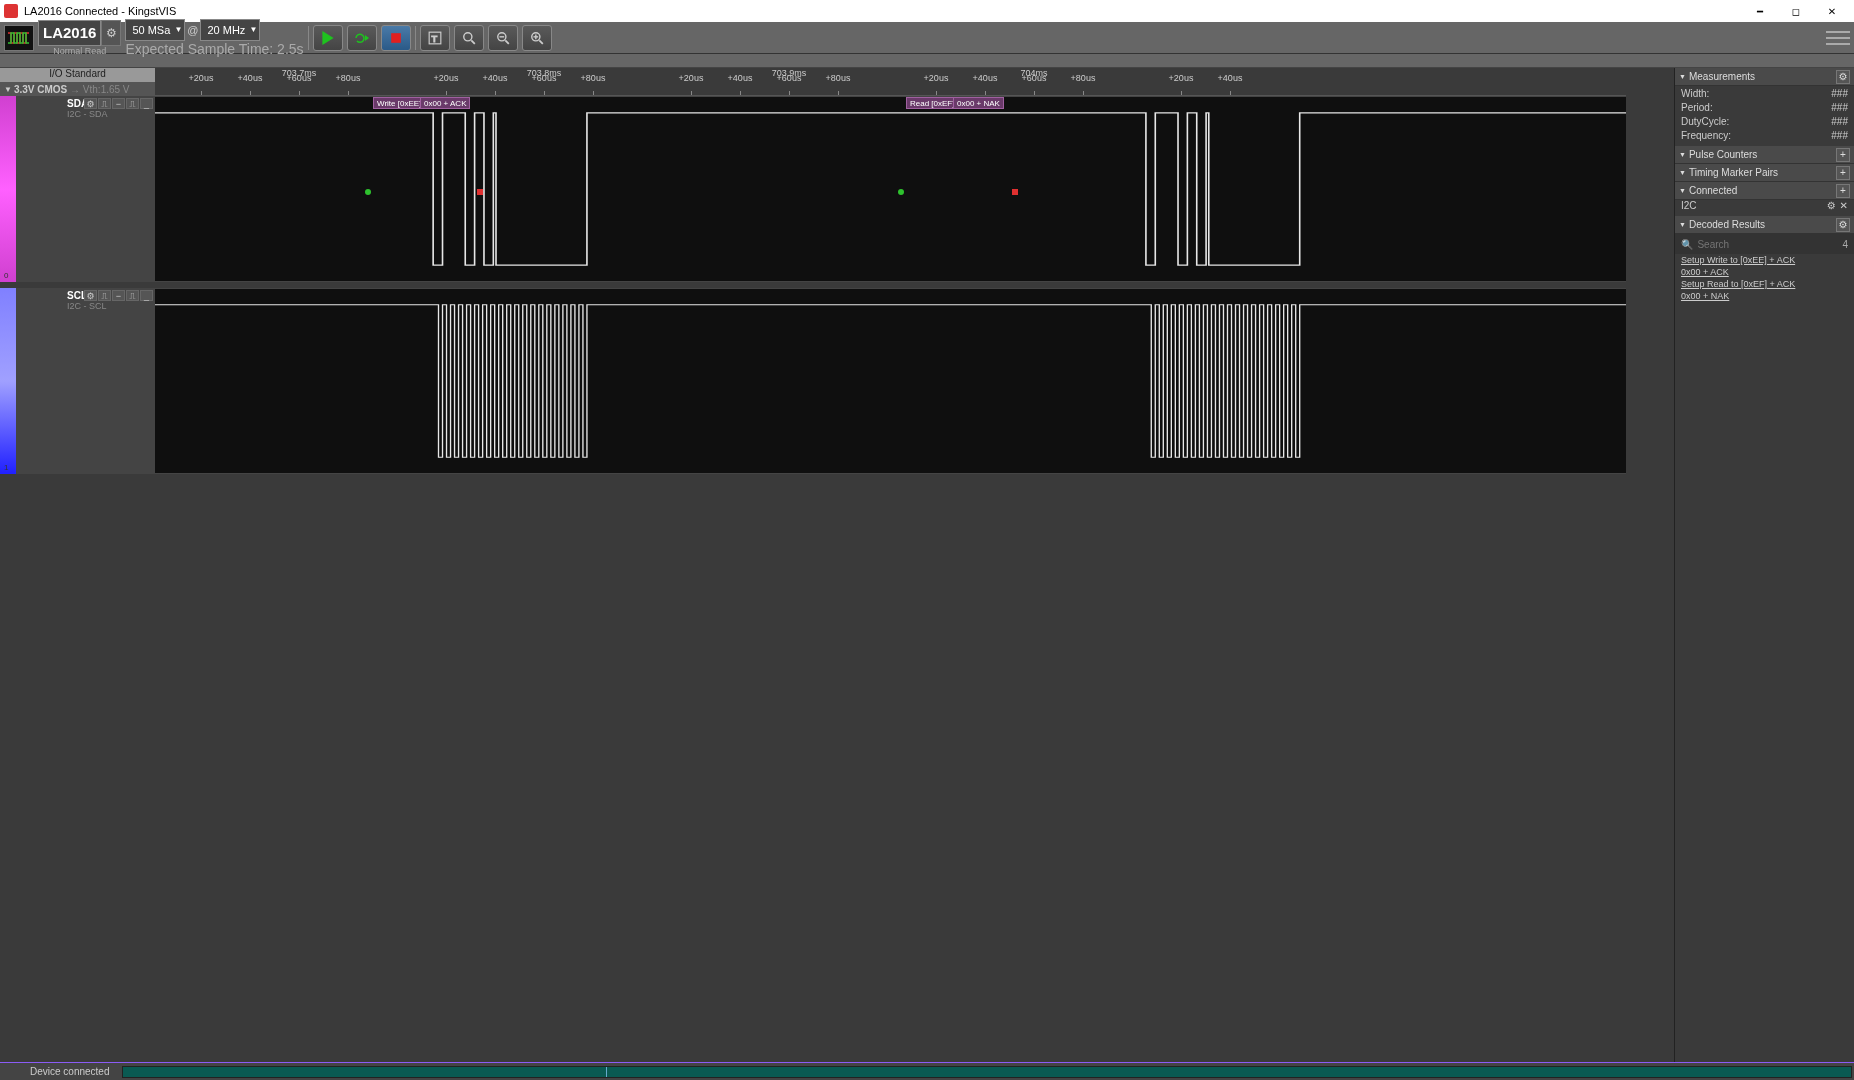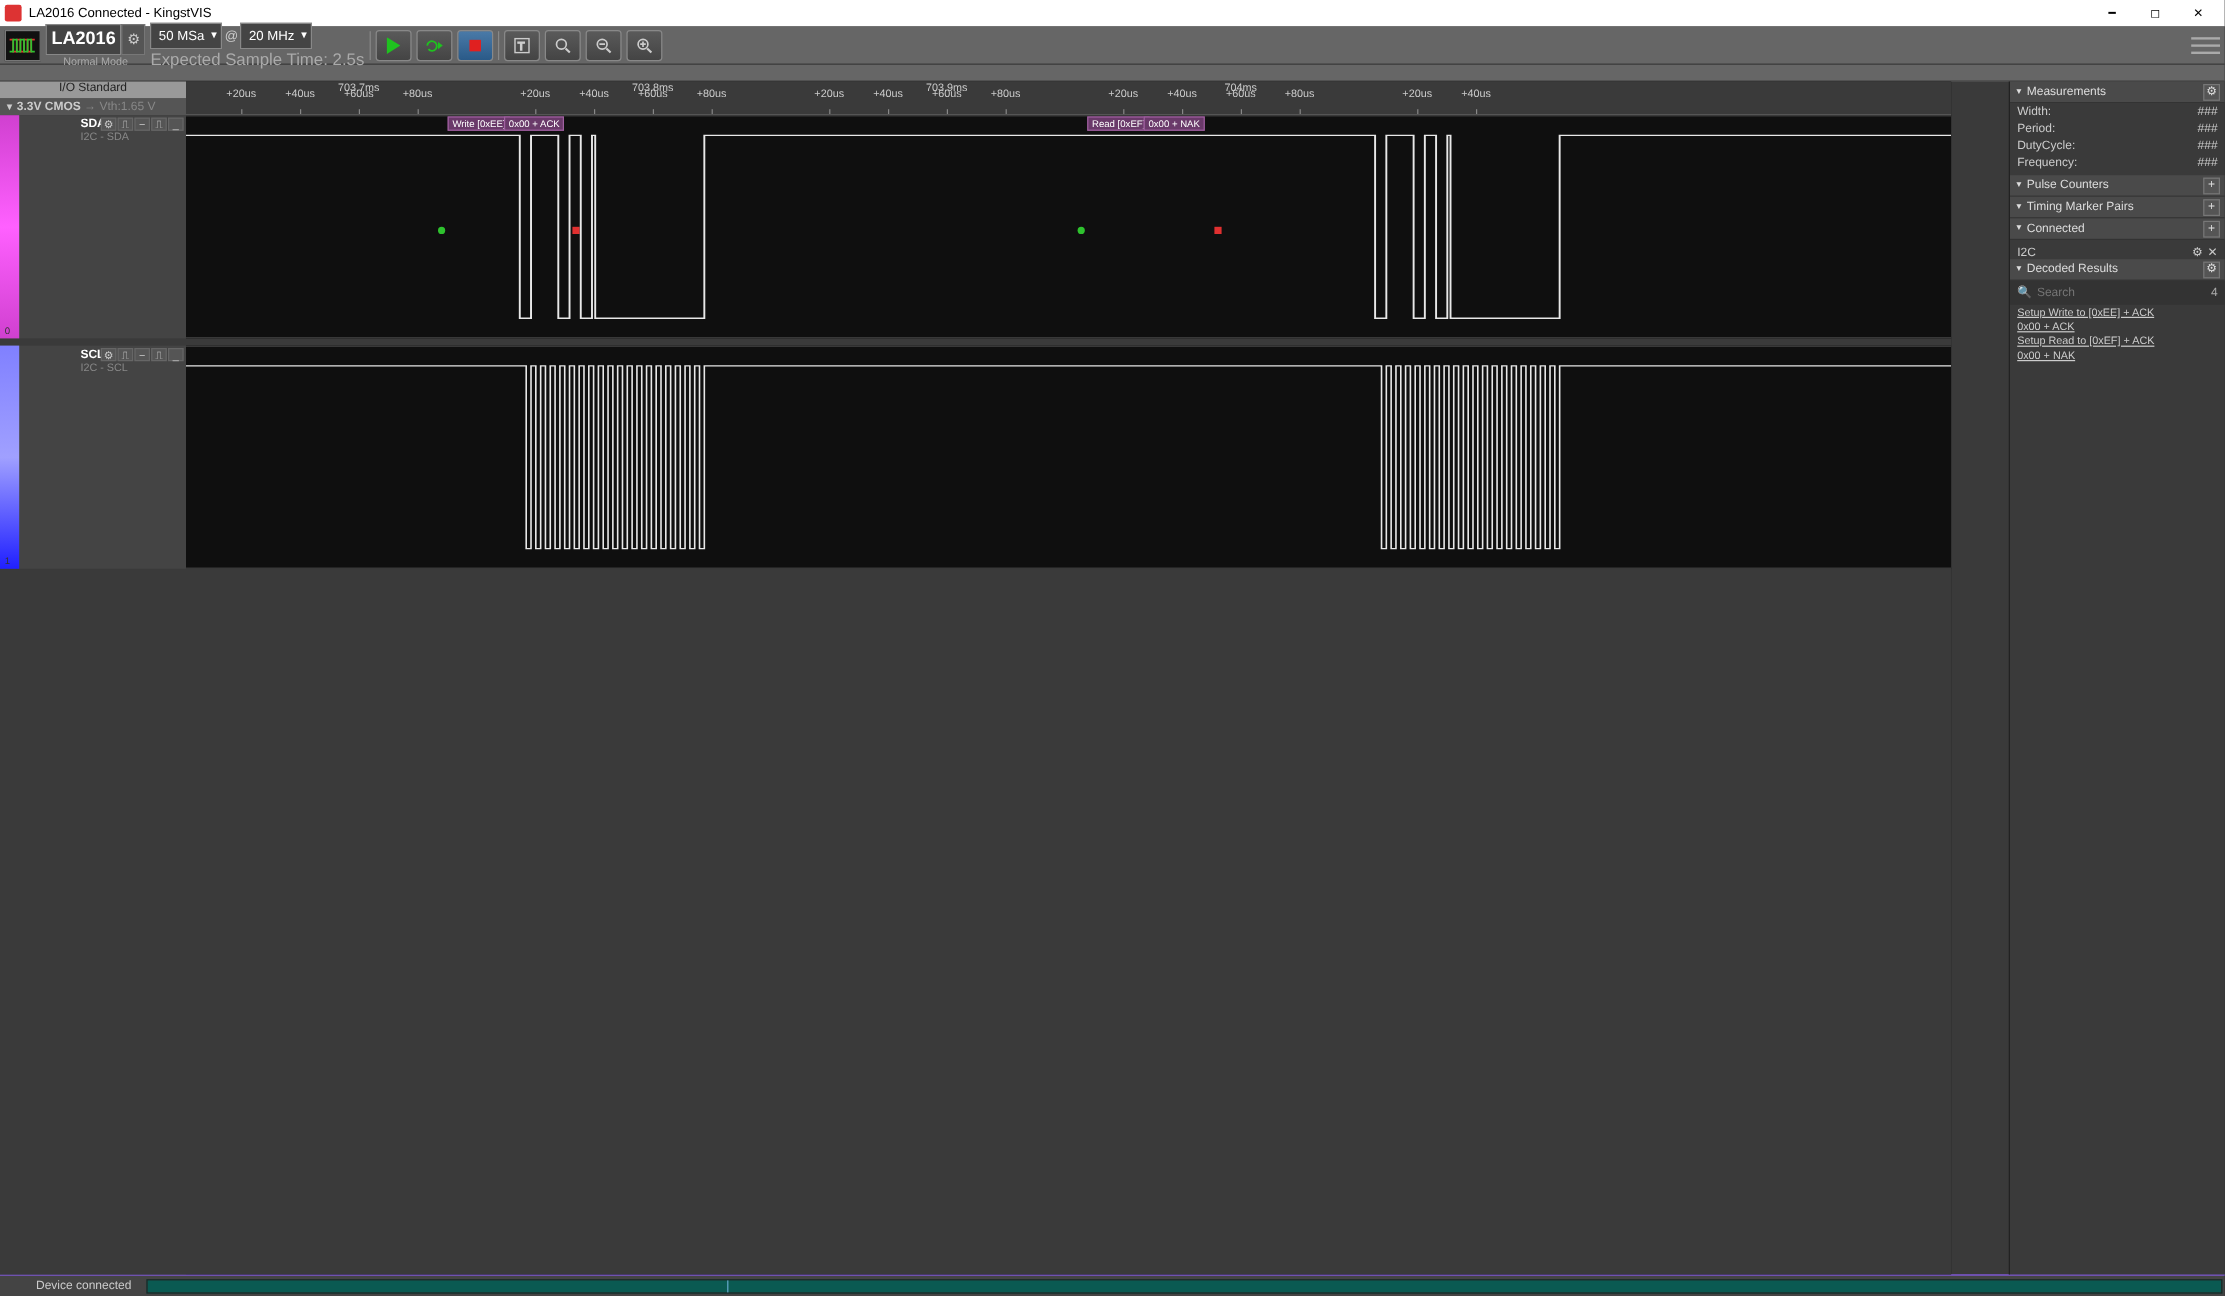--- a/index.html
+++ b/index.html
@@ -68,21 +68,21 @@
 .wave-row .dot-g { position: absolute; width: 6px; height: 6px; background: #2ec22e; border-radius: 50%; }
 .wave-row .dot-r { position: absolute; width: 6px; height: 6px; background: #e03030; }
 .wave-gap { height: 6px; background: #3a3a3a; }
 
 
 .panel-hdr { height: 18px; background: #4a4a4a; display: flex; align-items: center; padding: 0 4px; font-size: 10px; color: #ddd; border-bottom: 1px solid #333; }
 .panel-hdr .tri { font-size: 7px; margin-right: 3px; }
 .panel-hdr .plus { margin-left: auto; width: 14px; height: 14px; background: #555; border: 1px solid #777; text-align: center; line-height: 12px; font-size: 10px; }
 .meas-tbl { padding: 2px 6px; font-size: 10px; }
 .meas-tbl .row { display: flex; justify-content: space-between; height: 14px; }
-.analyzer-row { display: flex; align-items: flex-end; padding: 0 6px; height: 16px; font-size: 10px; }
+.analyzer-row { display: flex; align-items: flex-start; padding: 0 6px; height: 16px; font-size: 10px; }
 .analyzer-row .icons { margin-left: auto; display: flex; gap: 4px; color: #ccc; font-size: 10px; }
 .search-row { display: flex; align-items: center; padding: 2px 6px; height: 20px; background: #333; }
 .search-row input { flex: 1; background: transparent; border: none; color: #ccc; font-size: 10px; outline: none; }
 .search-row .mag { font-size: 10px; color: #888; margin-right: 4px; }
 .search-row .cnt { color: #aaa; font-size: 10px; }
 .decoded-list { font-size: 9px; color: #ccc; text-decoration: underline; }
 .decoded-list .item { padding: 1px 6px; }
 
 
 .statusbar { height: 18px; background: #444; display: flex; align-items: center; font-size: 10px; color: #ccc; border-top: 1px solid #8b5cf6; }
@@ -110,21 +110,21 @@
     <svg viewBox="0 0 24 18">
         <path d="M1 4 h3 v10 h3 v-10 h3 v10 h3 v-10 h3 v10 h3 v-10 h3" stroke="#e03030" fill="none" stroke-width="1.5"></path>
         <path d="M1 14 h3 v-10 h3 v10 h3 v-10 h3 v10 h3 v-10 h3 v10 h3" stroke="#30c030" fill="none" stroke-width="1.5"></path>
       </svg>
   </div>
   <div style="display:flex;flex-direction:column">
     <div style="display:flex">
       <div class="device-box">LA2016</div>
       <div class="gear">⚙</div>
     </div>
-    <div style="font-size:9px;color:#aaa;text-align:center">Normal Mode</div>
+    <div style="font-size:9px;color:#aaa;text-align:center">Normal Read</div>
   </div>
   <div style="display:flex;flex-direction:column">
     <div style="display:flex;align-items:center;gap:2px">
       <div class="select-box">
           <span>50 MSa</span>
           <span class="dd">▼</span>
         </div>
       <span class="at-lbl">@</span>
       <div class="select-box">
           <span>20 MHz</span>

